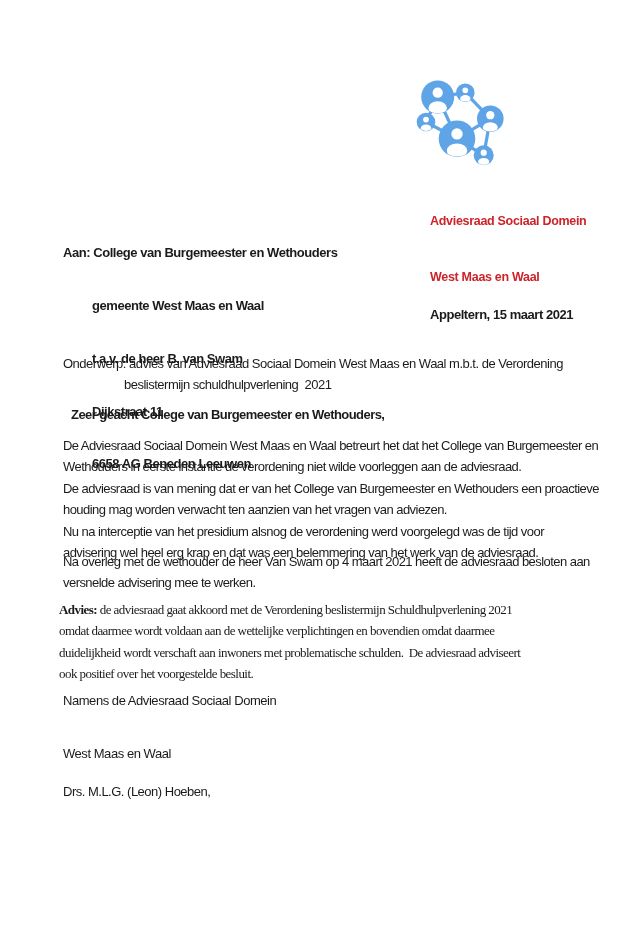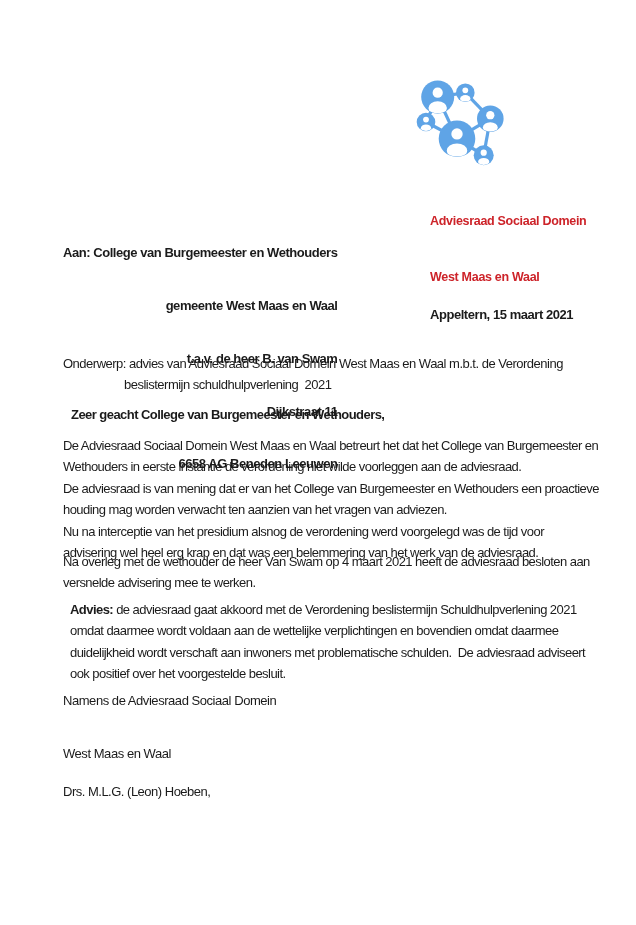--- a/index.html
+++ b/index.html
@@ -13,21 +13,21 @@
   .page{
     position:relative;
     width:636px;height:925px;
     background:var(--page-bg);
     overflow:hidden;
     font-family:"Liberation Sans",sans-serif;
     color:var(--text);
     border-radius:31px;
   }
   .abs{position:absolute;}
-  .bold{font-weight:bold;text-align:right;}
+  .bold{font-weight:bold;}
   
   .body-text{
     font-size:13px;
     line-height:21.4px;
     letter-spacing:-0.55px;
     white-space:pre;
     color:var(--text);
   }
   .tight{
     font-size:13px;
@@ -151,21 +151,21 @@
   <div class="abs body-text" style="left:63px;top:435px;">De Adviesraad Sociaal Domein West Maas en Waal betreurt het dat het College van Burgemeester en
 Wethouders in eerste instantie de verordening niet wilde voorleggen aan de adviesraad.
 De adviesraad is van mening dat er van het College van Burgemeester en Wethouders een proactieve
 houding mag worden verwacht ten aanzien van het vragen van adviezen.
 Nu na interceptie van het presidium alsnog de verordening werd voorgelegd was de tijd voor
 advisering wel heel erg krap en dat was een belemmering van het werk van de adviesraad.</div>
 
   <div class="abs body-text" style="left:63px;top:551px;">Na overleg met de wethouder de heer Van Swam op 4 maart 2021 heeft de adviesraad besloten aan
 versnelde advisering mee te werken.</div>
 
-  <div class="abs body-text" style="left:70px;top:599px;"><span class="bold">Advies:</span><span> de adviesraad gaat akkoord met de Verordening beslistermijn Schuldhulpverlening 2021
+  <div class="abs body-text" style="left:59px;top:599px;font-family:Liberation Serif, serif;"><span class="bold">Advies:</span><span> de adviesraad gaat akkoord met de Verordening beslistermijn Schuldhulpverlening 2021
 omdat daarmee wordt voldaan aan de wettelijke verplichtingen en bovendien omdat daarmee
 duidelijkheid wordt verschaft aan inwoners met problematische schulden.  De adviesraad adviseert
 ook positief over het voorgestelde besluit.</span></div>
 
   <div class="abs tight" style="left:63px;top:657px;">
     <div>Namens de Adviesraad Sociaal Domein</div>
     <div>West Maas en Waal</div>
   </div>
 
   <div class="abs sig" style="left:63px;top:747px;">

